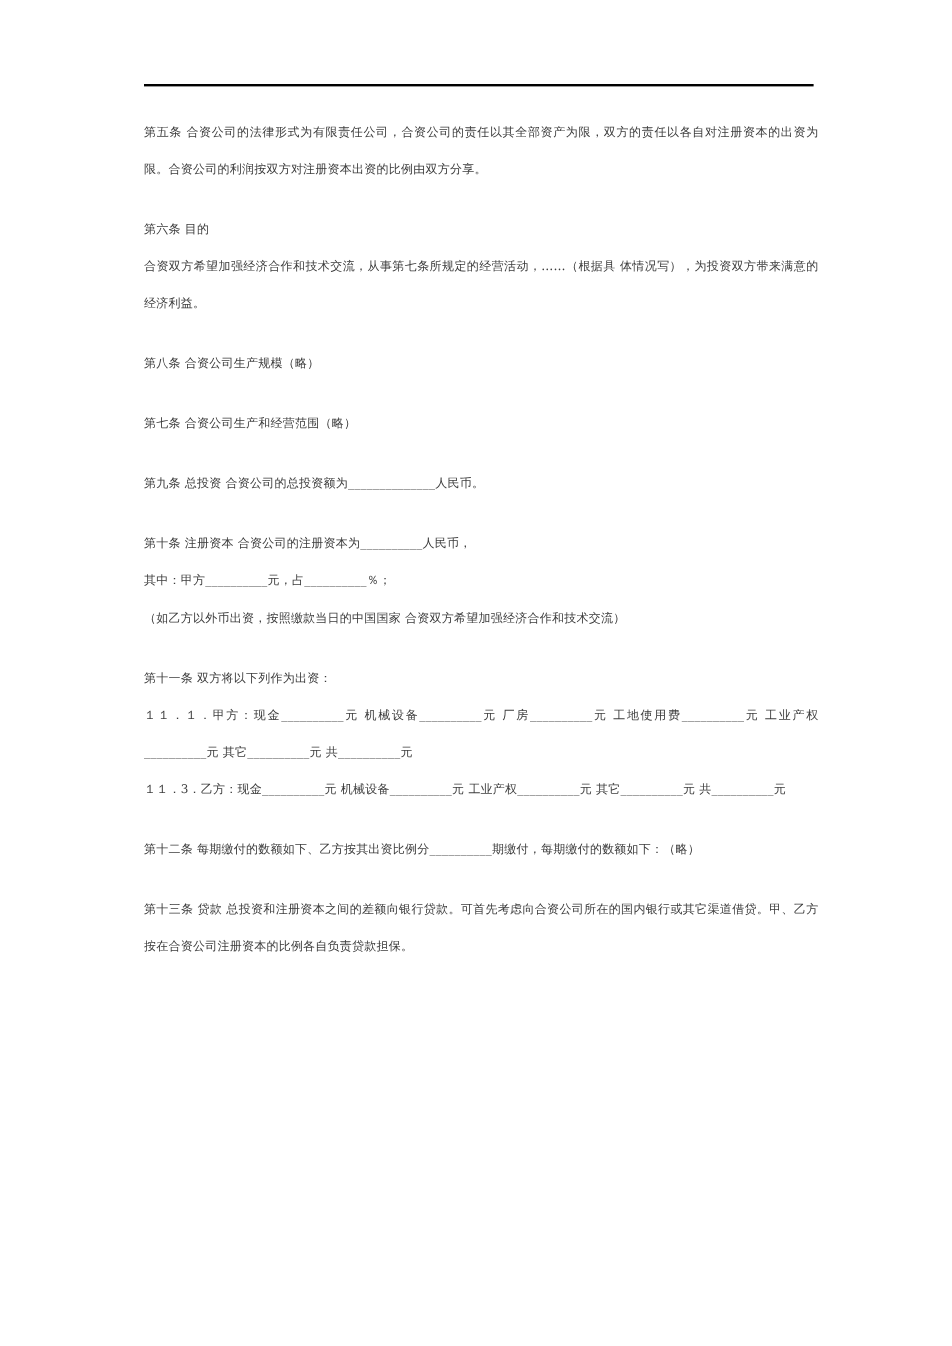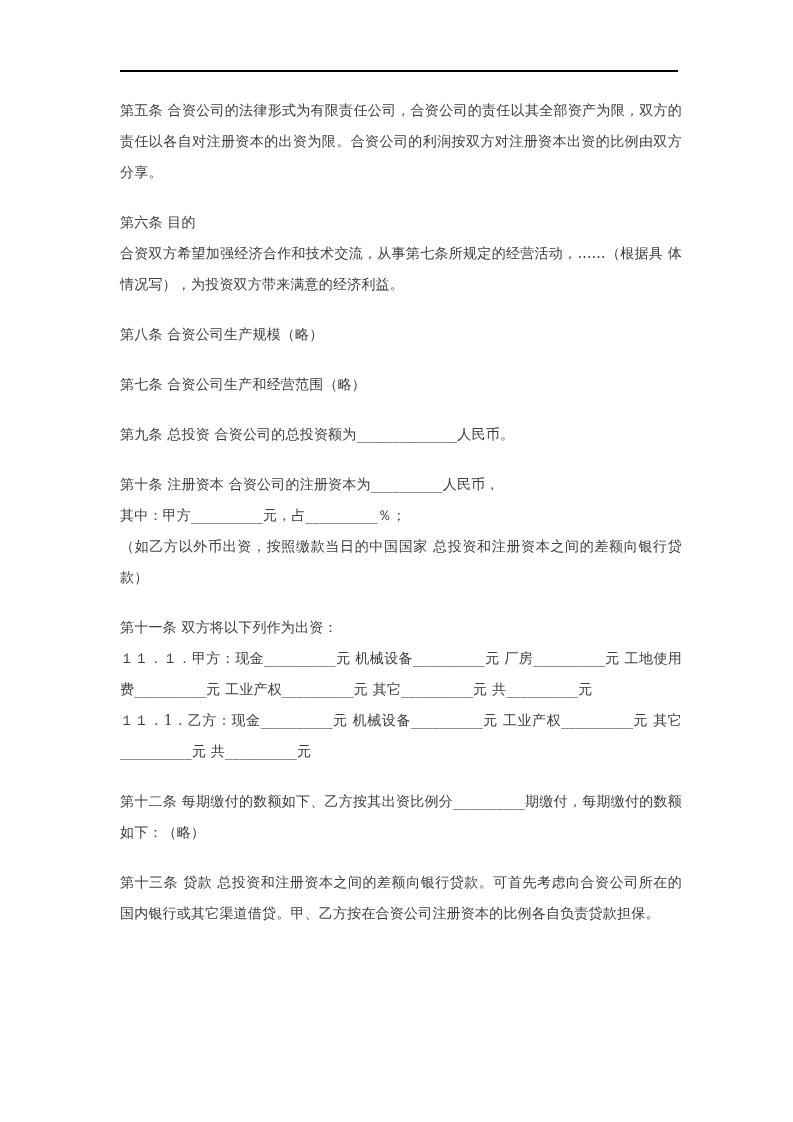--- a/index.html
+++ b/index.html
@@ -24,21 +24,21 @@
     border-top: 2px solid var(--rule-color, #000000);
   }
   .content {
     padding: 23px 0 0 120px;
     width: 562px;
   }
   .block {
     margin: 0 0 19px 0;
   }
   .line {
-    font-size: 14px;
+    font-size: 10px;
     line-height: 31px;
     text-align: justify;
     letter-spacing: 0.2px;
     word-break: break-word;
   }
   .block:last-child { margin-bottom: 0; }
 </style>
 </head>
 <body>
 
@@ -67,27 +67,27 @@
     </div>
 
 
     <div class="block">
       <div class="line">第九条 总投资 合资公司的总投资额为______________人民币。</div>
     </div>
 
     <div class="block">
       <div class="line">第十条 注册资本 合资公司的注册资本为__________人民币，</div>
       <div class="line">其中：甲方__________元，占__________％；</div>
-      <div class="line">（如乙方以外币出资，按照缴款当日的中国国家 总投资和注册资本之间的差额向银行贷款）</div>
+      <div class="line">（如乙方以外币出资，按照缴款当日的中国国家 合资双方希望加强经济合作和技术交流）</div>
     </div>
 
     <div class="block">
       <div class="line">第十一条 双方将以下列作为出资：</div>
       <div class="line">１１．１．甲方：现金__________元 机械设备__________元 厂房__________元 工地使用费__________元 工业产权__________元 其它__________元 共__________元</div>
-      <div class="line">１１．1．乙方：现金__________元 机械设备__________元 工业产权__________元 其它__________元 共__________元</div>
+      <div class="line">１１．3．乙方：现金__________元 机械设备__________元 工业产权__________元 其它__________元 共__________元</div>
     </div>
 
     <div class="block">
       <div class="line">第十二条 每期缴付的数额如下、乙方按其出资比例分__________期缴付，每期缴付的数额如下：（略）</div>
     </div>
 
     <div class="block">
       <div class="line">第十三条 贷款 总投资和注册资本之间的差额向银行贷款。可首先考虑向合资公司所在的国内银行或其它渠道借贷。甲、乙方按在合资公司注册资本的比例各自负责贷款担保。</div>
     </div>
 

